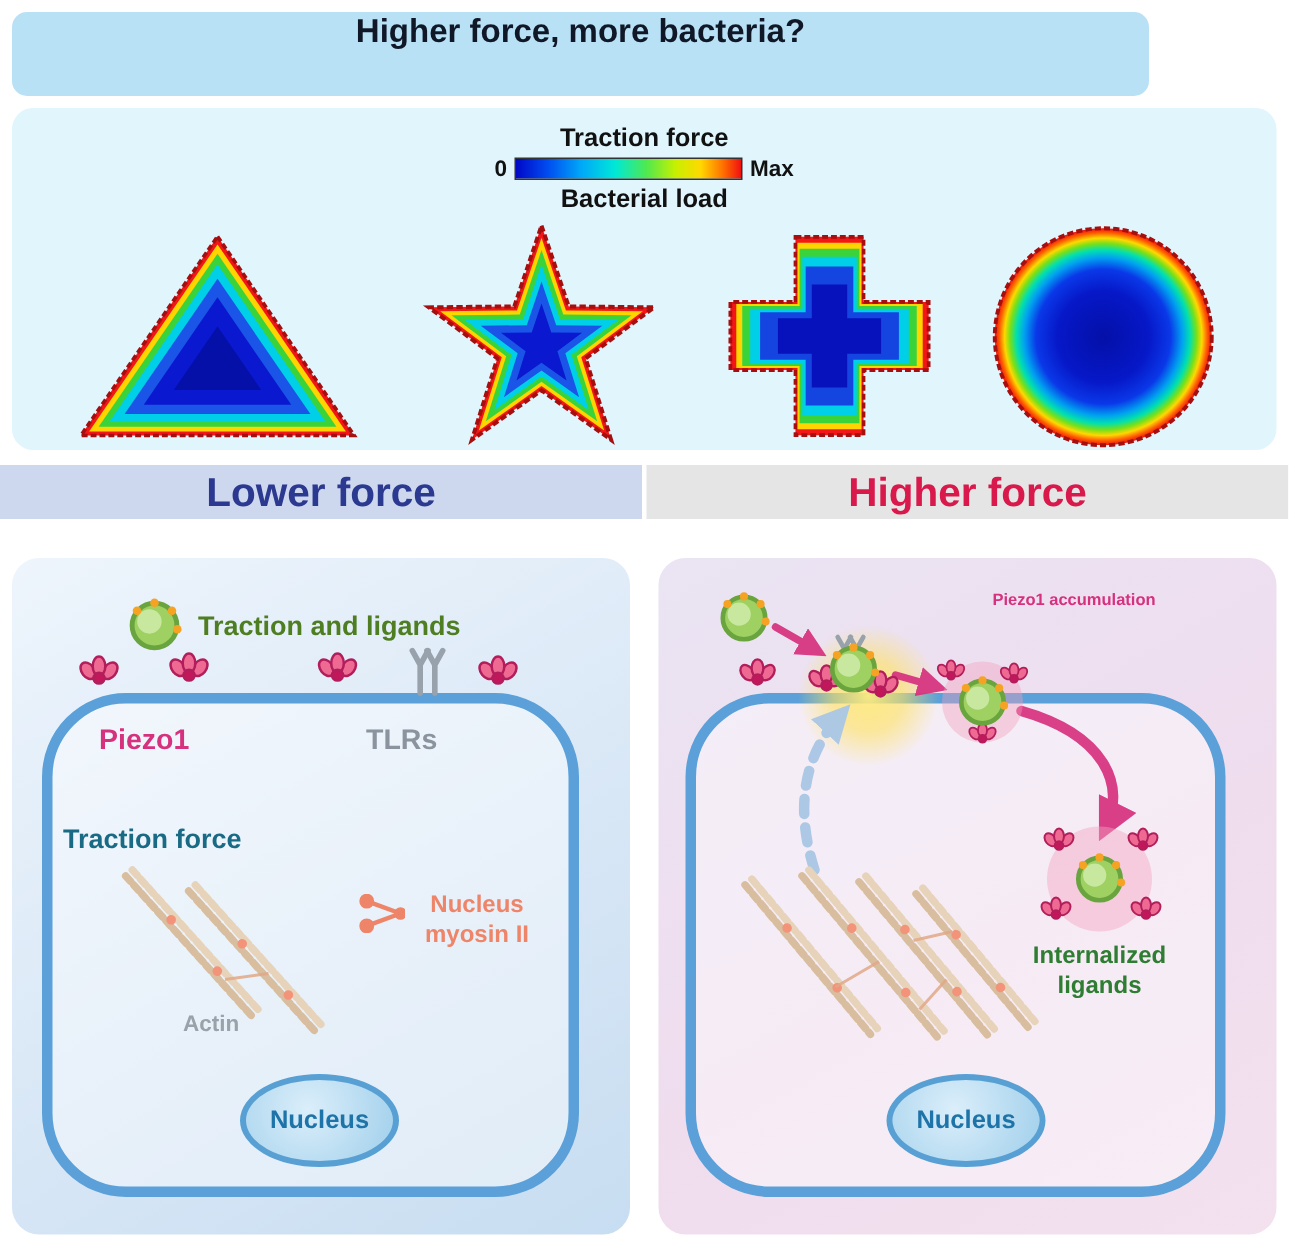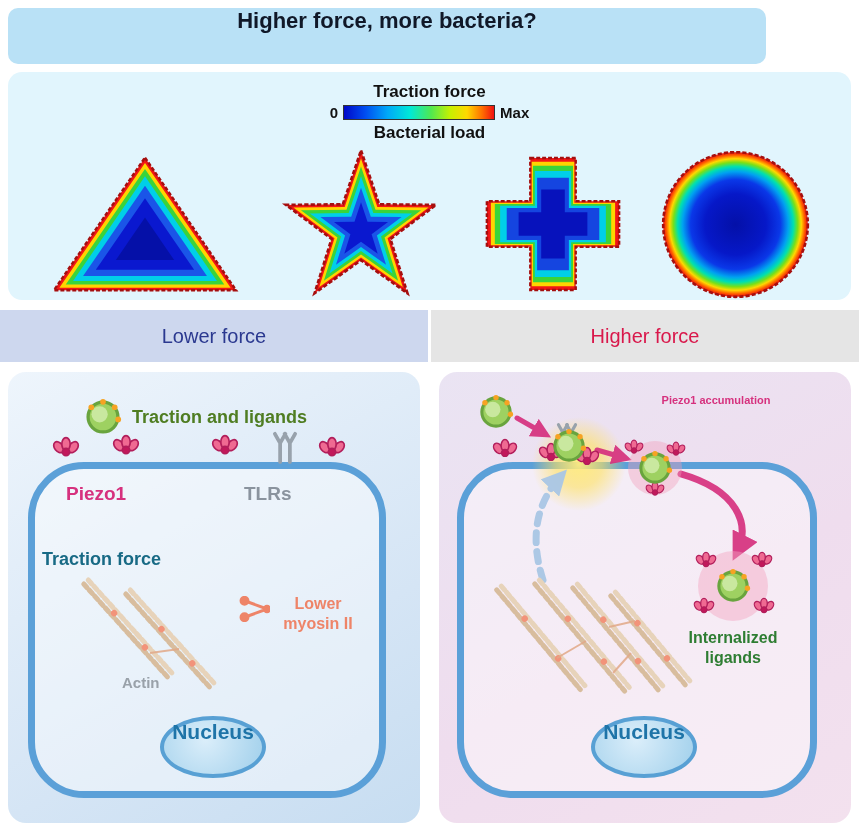--- a/index.html
+++ b/index.html
@@ -11,37 +11,37 @@
 
   .heatmap{position:absolute;left:8px;top:72px;width:843px;height:228px;background:#e1f5fd;border-radius:14px;padding-top:10px}
   .cb-col{display:flex;flex-direction:column;align-items:center;gap:2px}
   .cb-title,.cb-sub{font-size:17px;font-weight:bold;color:#111}
   .cb-row{display:flex;align-items:center;gap:5px}
   .cb-minmax{font-size:15px;font-weight:bold;color:#111}
   .cb-bar{width:152px;height:15px;border:1px solid #333;
     background:linear-gradient(90deg,#0008c8 0%,#004cf0 14%,#00a8f8 29%,#00e8d8 44%,#50e850 58%,#c8f000 71%,#ffd800 82%,#ff7000 92%,#f01010 100%)}
   .shapes-row{display:flex;justify-content:space-evenly;align-items:center;height:158px;margin-top:2px;padding:0 6px}
 
-  .hdr{position:absolute;top:310px;height:52px;display:flex;align-items:center;justify-content:center;font-size:20px;font-weight:normal}
+  .hdr{position:absolute;top:310px;height:36px;display:flex;align-items:center;justify-content:center;font-size:27px;font-weight:bold}
   .hdr-left{left:0;width:428px;background:#cdd7ee;color:#2b3990}
   .hdr-right{left:431px;width:428px;background:#e5e5e5;color:#d9184b}
 
   .panel{position:absolute;top:372px;width:412px;height:451px;border-radius:18px;overflow:hidden}
   .panel-left{left:8px;background:linear-gradient(150deg,#eef5fc 0%,#d5e5f5 65%,#c7ddf1 100%)}
   .panel-right{left:439px;background:linear-gradient(150deg,#eae4f3 0%,#efddee 55%,#f3e1ee 100%)}
 
   .cell{position:absolute;border:7px solid #5ba0d8;border-radius:56px;background:rgba(255,255,255,0.42);z-index:1}
   .cell-left{left:20px;top:90px;width:358px;height:336px}
   .cell-right{left:18px;top:90px;width:360px;height:336px}
 
   .overlay{position:absolute;left:0;top:0;z-index:3;pointer-events:none}
 
   .nucleus{position:absolute;left:152px;top:344px;width:106px;height:62px;border:4px solid #58a0d4;border-radius:50%;
-    background:radial-gradient(circle at 42% 36%,#dbeefa,#9fcfeb);display:flex;justify-content:center;
-    z-index:4;font-weight:bold;font-size:21px;color:#1e74a8}
+    background:radial-gradient(circle at 42% 36%,#dbeefa,#9fcfeb);display:flex;align-items:center;justify-content:center;
+    z-index:4;font-weight:bold;font-size:17px;color:#1e74a8}
 
   .lbl{position:absolute;font-weight:bold;white-space:nowrap;z-index:5;line-height:1.25}
   .lbl.wrap{white-space:normal;text-align:center}
   .up-arrow{margin-left:2px;font-size:19px}
 
   .actin-a{stroke:#e7d3ba;stroke-width:5;stroke-dasharray:5 3;stroke-linecap:round;fill:none}
   .actin-b{stroke:#d8bd9e;stroke-width:5;stroke-dasharray:5 3;stroke-linecap:round;fill:none}
   .myosin-dot{fill:#f2937a}
   .xlink{stroke:#e2a988;stroke-width:2;opacity:.85}
   .pink-arrow{stroke:#d6317e;stroke-width:7;fill:none;stroke-linecap:round;opacity:.92}
@@ -191,21 +191,21 @@
       </g>
       <line x1="142" y1="281" x2="171" y2="277" class="xlink"></line>
 
       <use href="#sym-myosin" x="226" y="224" width="36" height="26"></use>
     </svg>
 
     <div class="lbl" style="left:124px;top:34px;font-size:18px;color:#4f7d22">Traction and ligands</div>
     <div class="lbl" style="left:58px;top:110px;font-size:19px;color:#d6317e">Piezo1</div>
     <div class="lbl" style="left:236px;top:110px;font-size:19px;color:#8a939e">TLRs</div>
     <div class="lbl" style="left:34px;top:176px;font-size:18px;color:#186a85">Traction force</div>
-    <div class="lbl wrap" style="left:260px;top:222px;width:100px;font-size:16px;color:#ee8468">Lower myosin II</div>
+    <div class="lbl wrap" style="left:260px;top:222px;width:100px;font-size:16px;color:#ee8468">Nucleus myosin II</div>
     <div class="lbl" style="left:114px;top:302px;font-size:15px;color:#99a1a9">Actin</div>
 
     <div class="nucleus">
       <span>Nucleus</span>
     </div>
   </div>
 
   <div class="panel panel-right">
     <div class="cell cell-right"></div>
 

